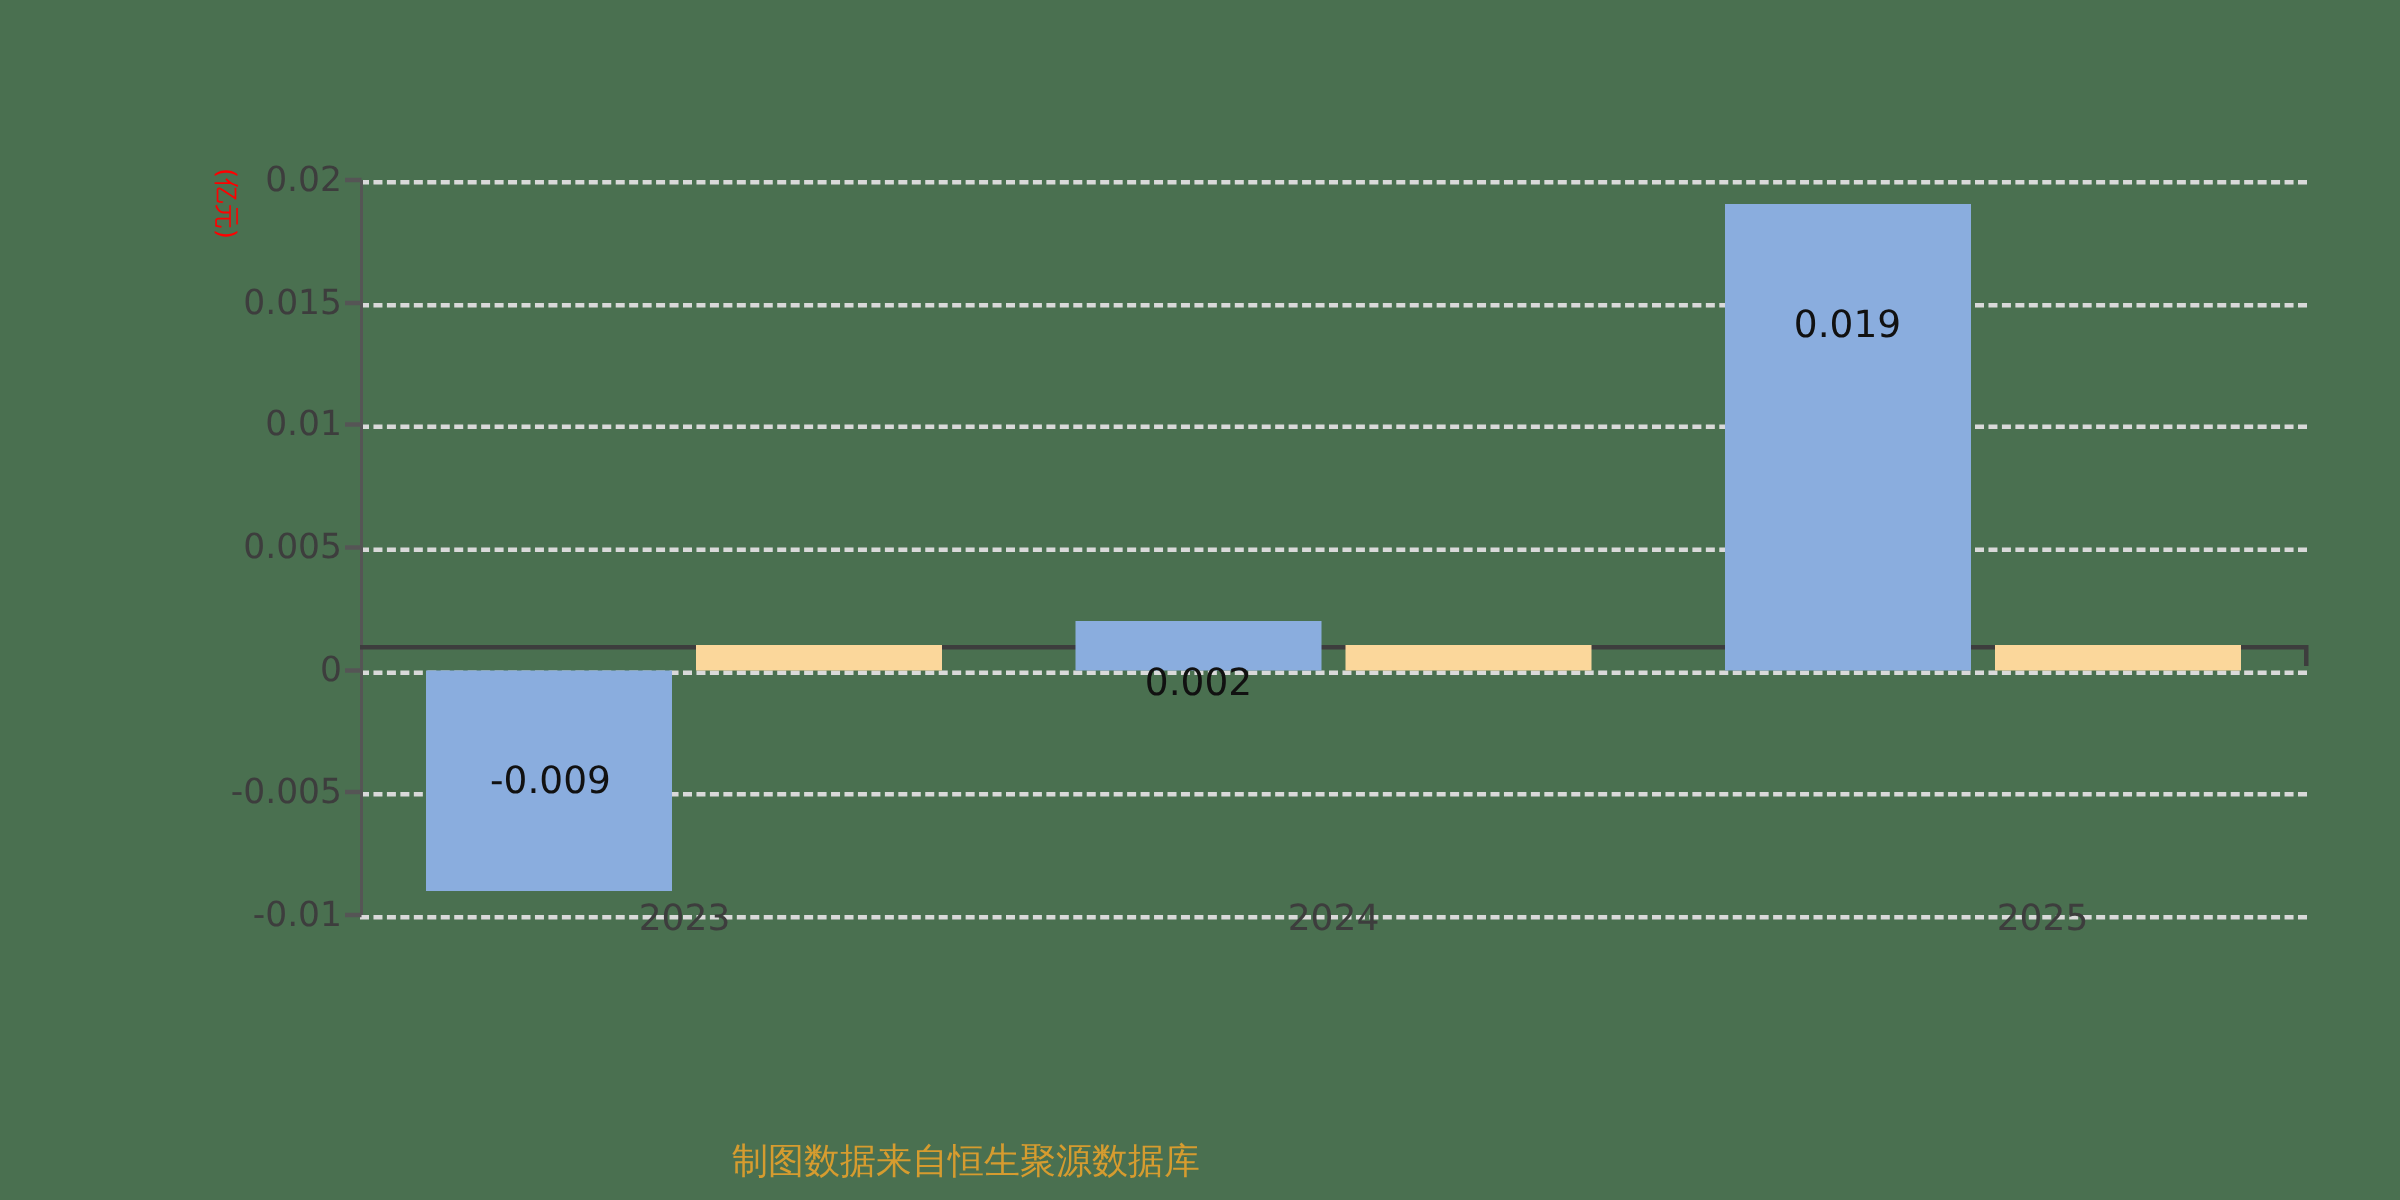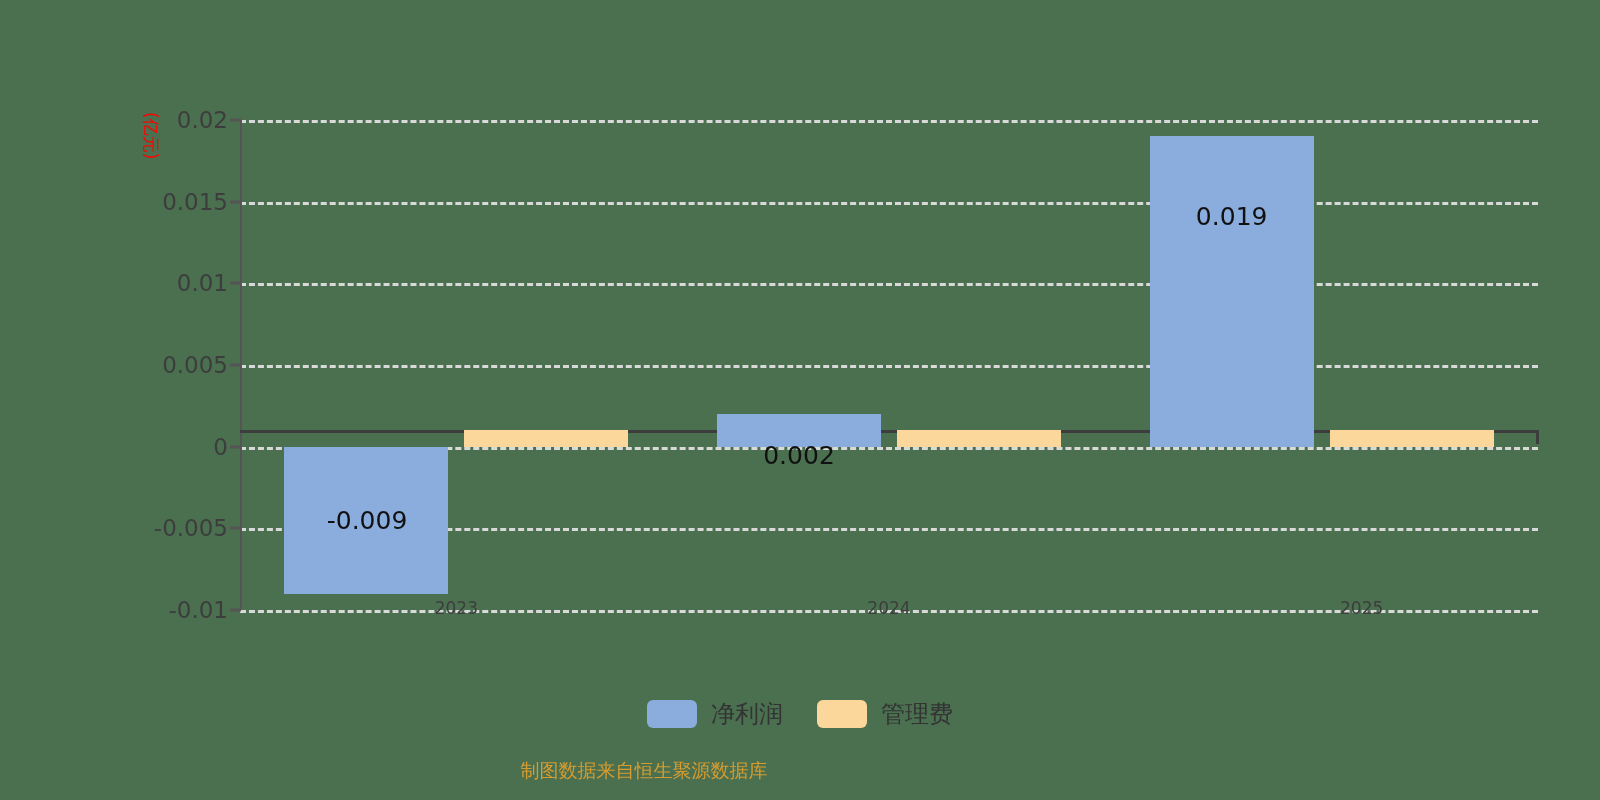--- a/index.html
+++ b/index.html
@@ -132,21 +132,21 @@
     color: #111111;
     text-align: center;
     white-space: nowrap;
     transform: translate(-50%, -50%);
   }
 
   
   .x-tick-label {
     position: absolute;
     top: 598px;
-    font-size: 17px;
+    font-size: 24px;
     color: #3d3d3d;
     text-align: center;
     transform: translateX(-50%);
     white-space: nowrap;
   }
 
   
   #legend {
     position: absolute;
     left: 0;
@@ -173,21 +173,21 @@
     white-space: nowrap;
   }
 
   
   #footer-note {
     position: absolute;
     left: 0;
     top: 758px;
     width: 1288px;
     text-align: center;
-    font-size: 19px;
+    font-size: 24px;
     color: #d69c2f;
     white-space: nowrap;
   }
 </style>
 </head>
 <body>
 
 <div id="chart-root">
 
 
@@ -234,26 +234,16 @@
       <div class="bar-label" style="left: 367px; top: 520.167px; text-align: right;">-0.009</div>
       <div class="bar bar-admin" style="left: 464.333px; top: 430.333px; width: 164px; height: 16.3333px; background: rgb(251, 215, 155);"></div>
       <div class="bar bar-net" style="left: 717px; top: 414px; width: 164px; height: 32.6667px; background: rgb(138, 173, 222);"></div>
       <div class="bar-label" style="left: 799px; top: 430.333px; margin-top: 25px;">0.002</div>
       <div class="bar bar-admin" style="left: 897px; top: 430.333px; width: 164px; height: 16.3333px; background: rgb(251, 215, 155);"></div>
       <div class="bar bar-net" style="left: 1149.67px; top: 136.333px; width: 164px; height: 310.333px; background: rgb(138, 173, 222);"></div>
       <div class="bar-label" style="left: 1231.67px; top: 216.333px;">0.019</div>
       <div class="bar bar-admin" style="left: 1329.67px; top: 430.333px; width: 164px; height: 16.3333px; background: rgb(251, 215, 155);"></div>
     </div>
 
-  <div id="legend">
-      <div class="legend-item">
-        <span class="legend-swatch" style="background: rgb(138, 173, 222);"></span>
-        <span class="legend-label">净利润</span>
-      </div>
-      <div class="legend-item">
-        <span class="legend-swatch" style="background: rgb(251, 215, 155);"></span>
-        <span class="legend-label">管理费</span>
-      </div>
-    </div>
 
   <div id="footer-note">制图数据来自恒生聚源数据库</div>
 
 </div>
 
 </body></html>

